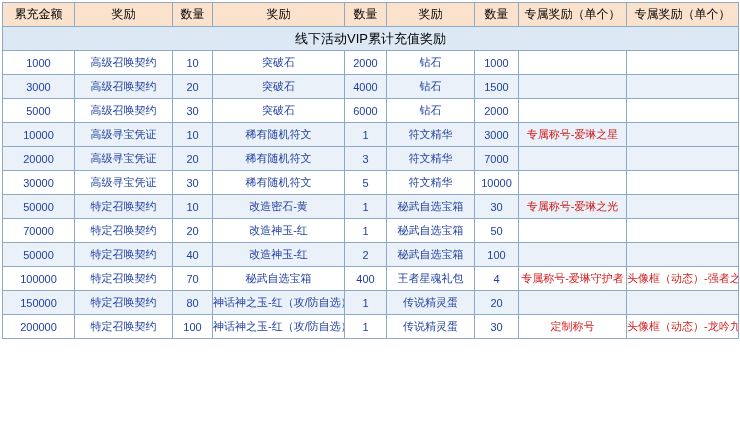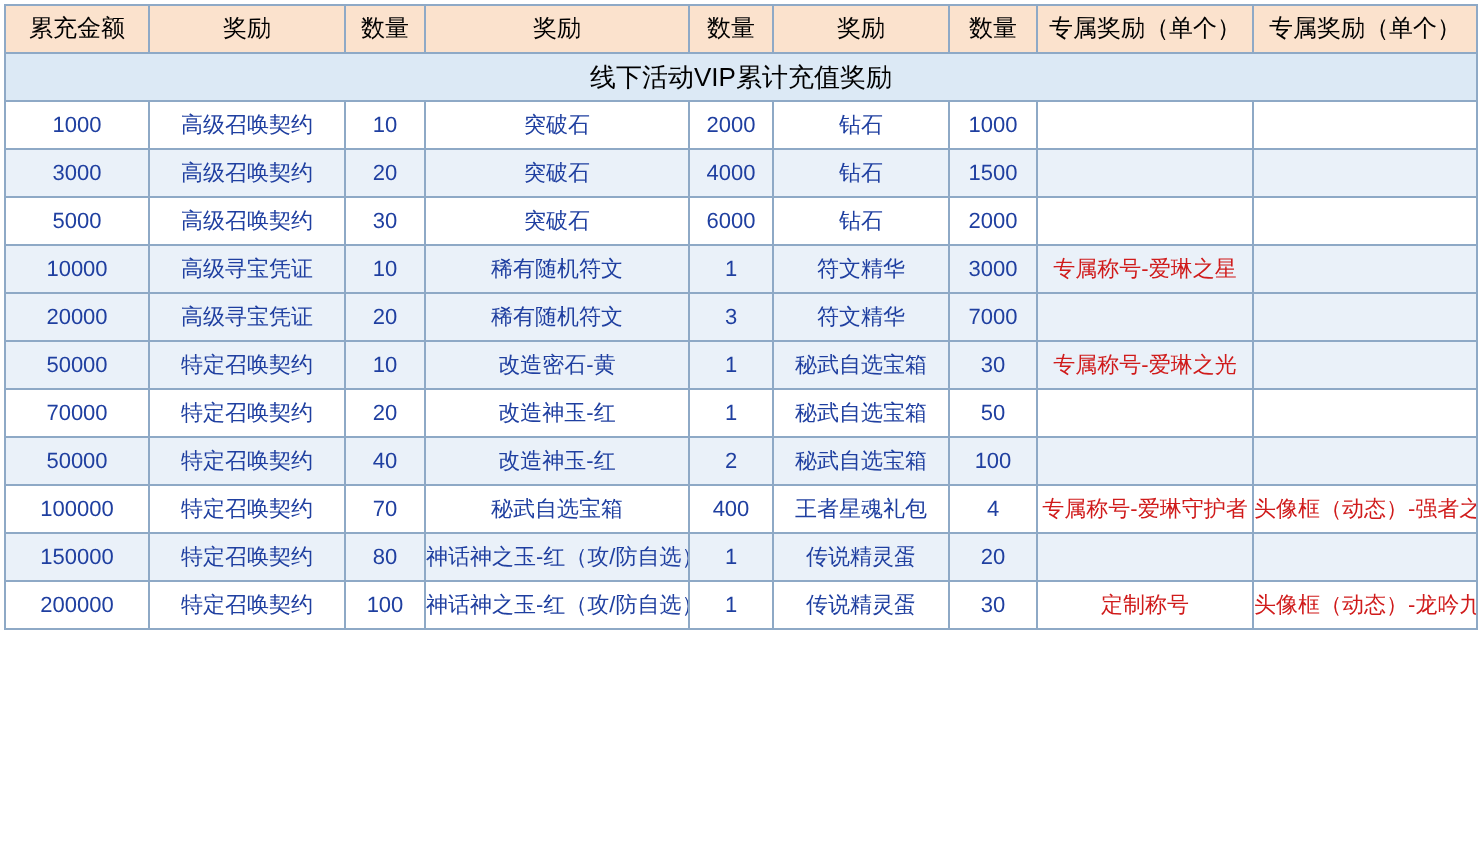--- a/index.html
+++ b/index.html
@@ -138,20 +138,31 @@
         <td class="c-blue">20000</td>
         <td class="c-blue">高级寻宝凭证</td>
         <td class="c-blue">20</td>
         <td class="c-blue">稀有随机符文</td>
         <td class="c-blue">3</td>
         <td class="c-blue">符文精华</td>
         <td class="c-blue">7000</td>
         <td class="c-red"></td>
         <td class="c-red"></td>
       </tr>
+      <tr class="row-a">
+        <td class="c-blue">30000</td>
+        <td class="c-blue">高级寻宝凭证</td>
+        <td class="c-blue">30</td>
+        <td class="c-blue">稀有随机符文</td>
+        <td class="c-blue">5</td>
+        <td class="c-blue">符文精华</td>
+        <td class="c-blue">10000</td>
+        <td class="c-red"></td>
+        <td class="c-red"></td>
+      </tr>
       <tr class="row-b">
         <td class="c-blue">50000</td>
         <td class="c-blue">特定召唤契约</td>
         <td class="c-blue">10</td>
         <td class="c-blue">改造密石-黄</td>
         <td class="c-blue">1</td>
         <td class="c-blue">秘武自选宝箱</td>
         <td class="c-blue">30</td>
         <td class="c-red">专属称号-爱琳之光</td>
         <td class="c-red"></td>

